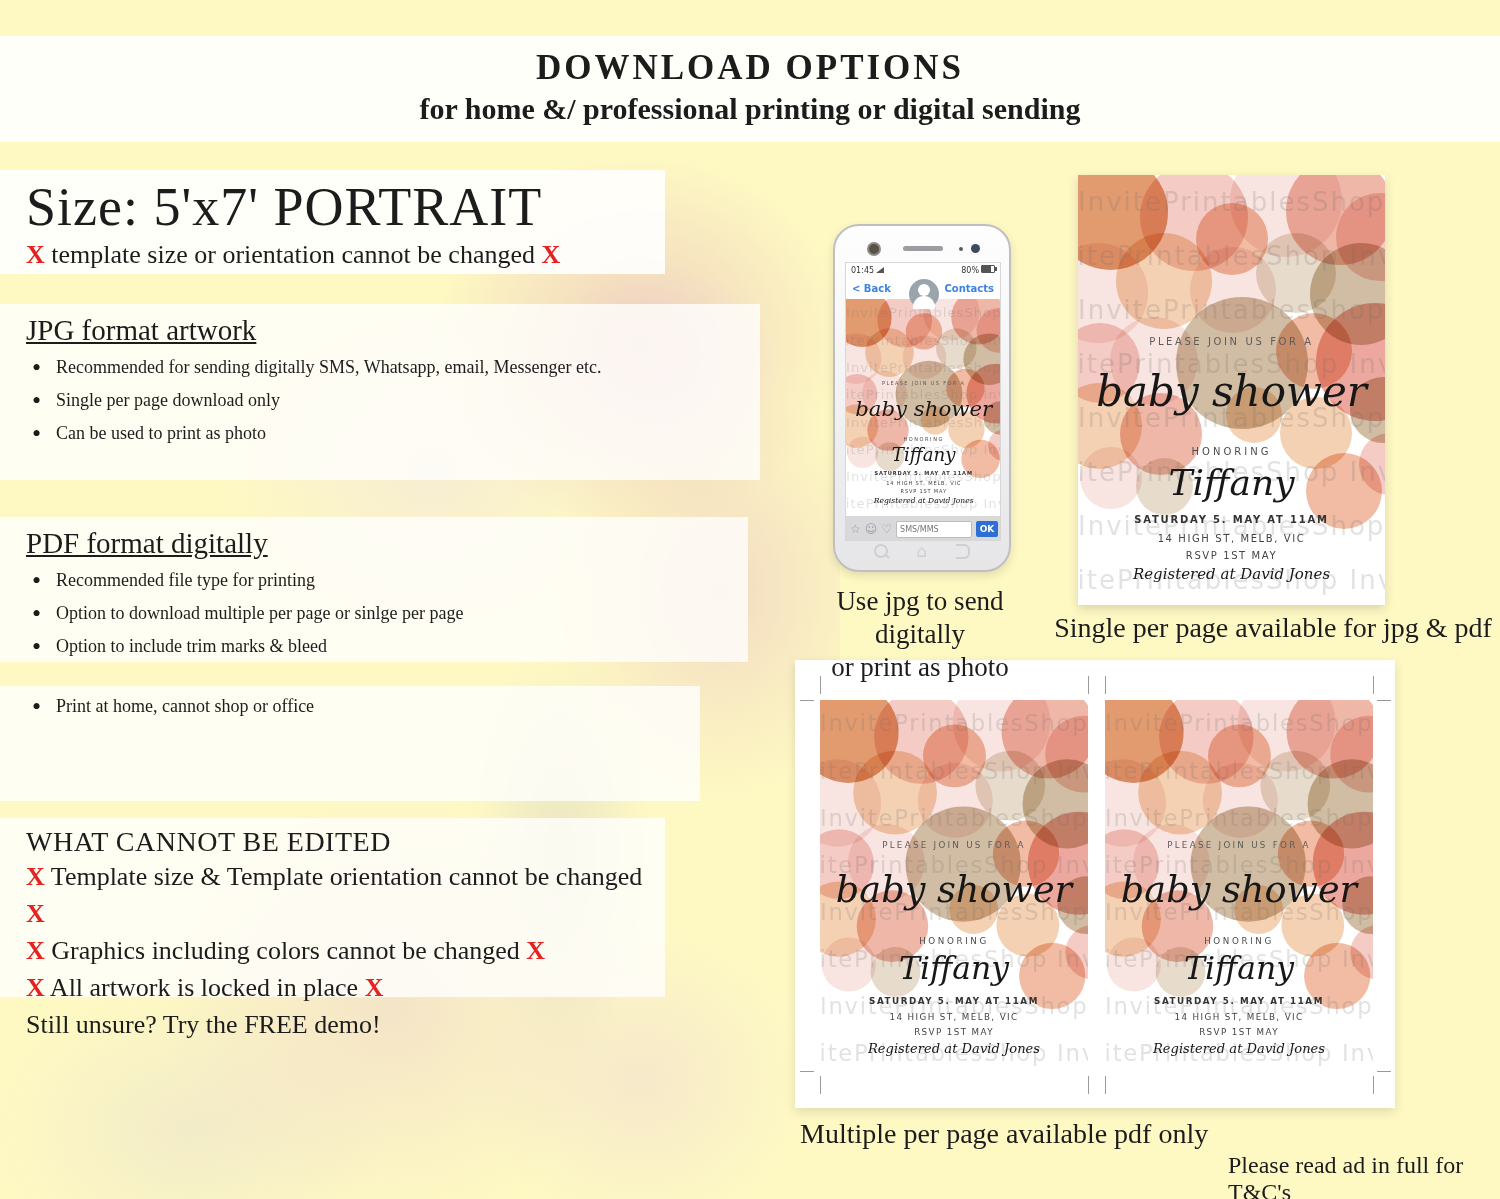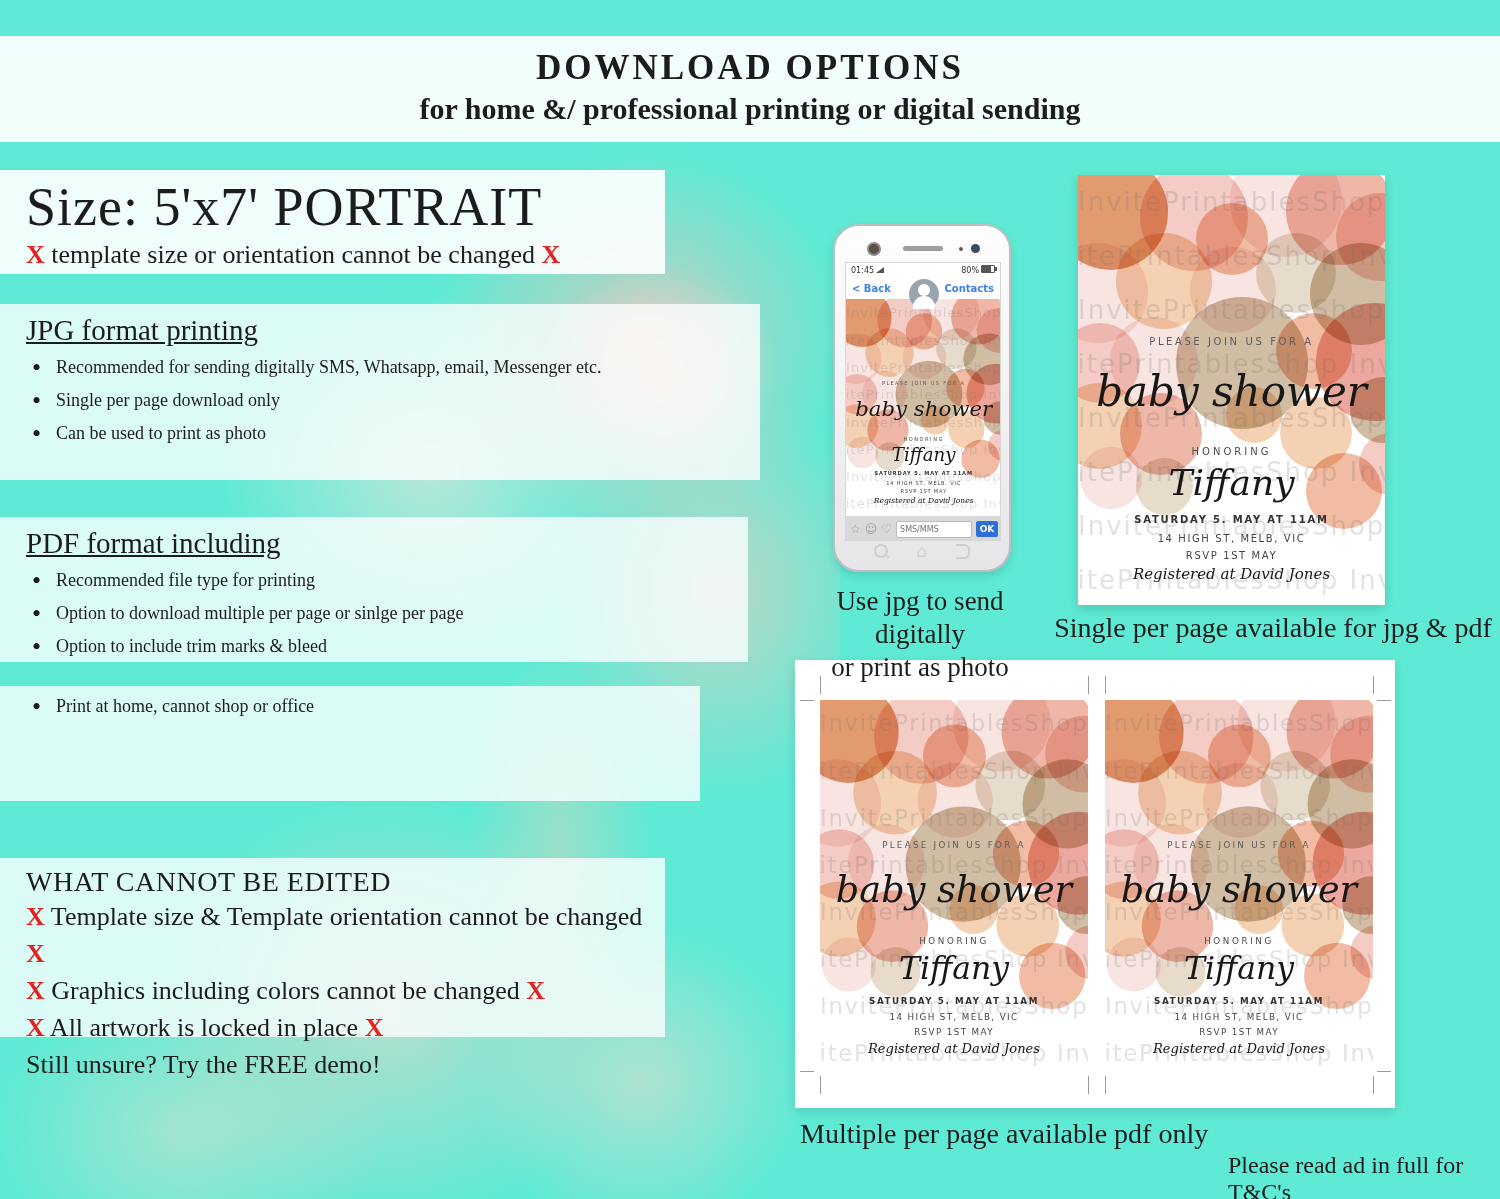--- a/index.html
+++ b/index.html
@@ -1,16 +1,16 @@
 <!DOCTYPE html>
 <html><head>
 <meta charset="utf-8">
 <style>
   html,body{margin:0;padding:0;background:#dcdcde;}
-  .canvas{position:relative;width:1500px;height:1199px;background:#5eead4;overflow:hidden;
+  .canvas{position:relative;width:1500px;height:1199px;background:#fef9c3;overflow:hidden;
           font-family:"Liberation Serif","DejaVu Serif",serif;color:#1c1c1c;}
 
   
   .floral{position:absolute;left:0;top:130px;width:840px;height:1069px;pointer-events:none;
     background:
       radial-gradient(ellipse 300px 270px at 640px 210px, rgba(234,196,186,.75), rgba(234,196,186,0) 70%),
       radial-gradient(ellipse 170px 150px at 660px 240px, rgba(247,228,221,.9), rgba(247,228,221,0) 70%),
       radial-gradient(ellipse 240px 300px at 720px 460px, rgba(236,203,193,.65), rgba(236,203,193,0) 70%),
       radial-gradient(ellipse 300px 250px at 430px 340px, rgba(243,229,222,.6), rgba(243,229,222,0) 70%),
       radial-gradient(ellipse 130px 300px at 560px 720px, rgba(216,212,192,.5), rgba(216,212,192,0) 70%),
@@ -24,21 +24,21 @@
   .header-sub{margin-top:4px;font-size:30px;font-weight:bold;}
 
   
   .panel{position:absolute;left:0;background:rgba(255,255,255,.78);box-sizing:border-box;padding-left:26px;}
   .p-size{top:170px;width:665px;height:104px;background:rgba(255,255,255,.9);}
   .size-title{margin-top:6px;font-size:54px;letter-spacing:1px;}
   .size-note{margin-top:2px;font-size:26px;}
   .p-jpg{top:304px;width:760px;height:176px;}
   .p-pdf{top:517px;width:748px;height:145px;}
   .p-print{top:686px;width:700px;height:115px;}
-  .p-edit{top:858px;width:665px;height:179px;}
+  .p-edit{top:818px;width:665px;height:179px;}
   .panel-title{padding-top:10px;font-size:29px;}
   .underline{text-decoration:underline;}
   ul.bullets{list-style:none;margin:4px 0 0 0;padding:0;}
   ul.bullets li{position:relative;padding-left:30px;font-size:18px;line-height:33px;max-width:680px;}
   ul.bullets li::before{content:"\2022";position:absolute;left:6px;top:0;font-size:26px;}
   .xmark{color:#e42222;font-weight:bold;}
   .xline{font-size:26px;line-height:37px;}
   .edit-title{padding-top:8px;font-size:28px;letter-spacing:.5px;}
   .edit-footer{font-size:26px;line-height:37px;}
 
@@ -128,30 +128,30 @@
   <div class="panel p-size">
     <div class="size-title">Size: 5'x7' PORTRAIT</div>
     <div class="size-note">
       <span class="xmark">X</span>
       <span>template size or orientation cannot be changed</span>
       <span class="xmark">X</span>
     </div>
   </div>
 
   <div class="panel p-jpg">
-    <div class="panel-title underline">JPG format printing</div>
+    <div class="panel-title underline">JPG format artwork</div>
     <ul class="bullets">
       <li>Recommended for sending digitally SMS, Whatsapp, email, Messenger etc.</li>
       <li>Single per page download only</li>
       <li>Can be used to print as photo</li>
     </ul>
   </div>
 
   <div class="panel p-pdf">
-    <div class="panel-title underline">PDF format including</div>
+    <div class="panel-title underline">PDF format digitally</div>
     <ul class="bullets">
       <li>Recommended file type for printing</li>
       <li>Option to download multiple per page or sinlge per page</li>
       <li>Option to include trim marks &amp; bleed</li>
     </ul>
   </div>
 
   <div class="panel p-print">
     <ul class="bullets">
       <li>Print at home, cannot shop or office</li>

